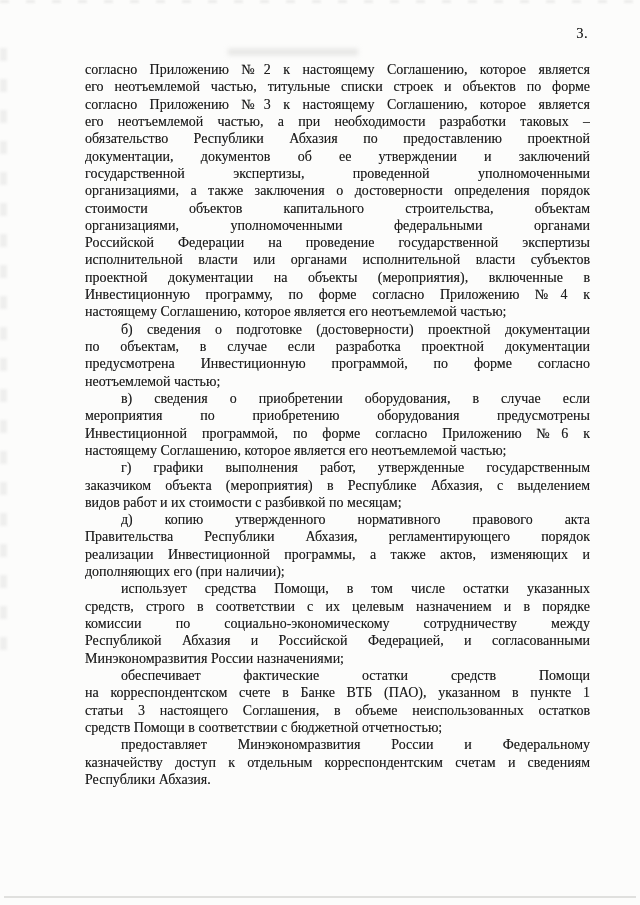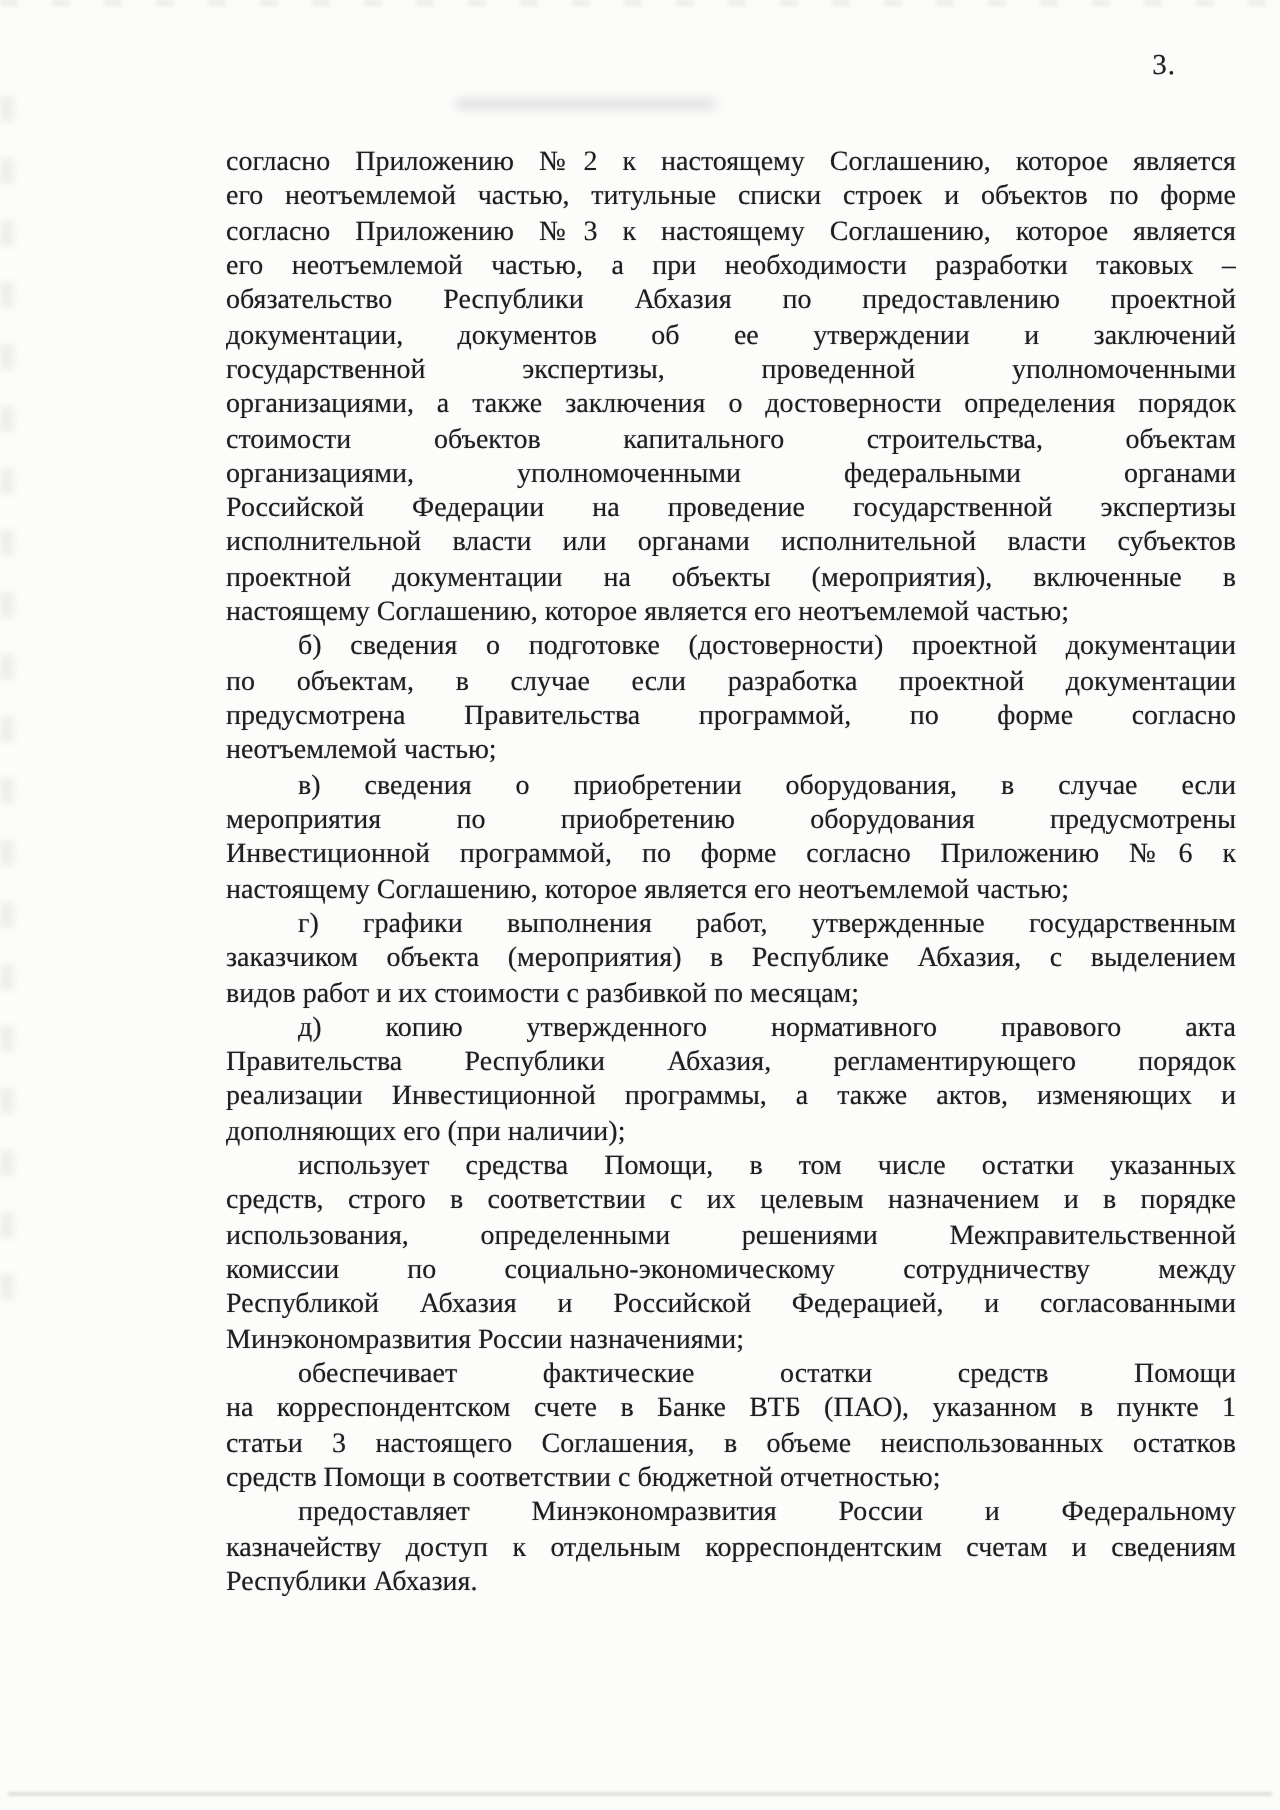--- a/index.html
+++ b/index.html
@@ -21,27 +21,26 @@
     top: 25px;
     left: 85px;
     width: 503px;
     text-align: right;
     font-size: 14.5px;
     letter-spacing: 0.5px;
     text-shadow: 0 0 0.5px rgba(40,40,40,0.55);
   }
   .text-block {
     position: absolute;
-    top: 73px;
+    top: 61px;
     left: 85px;
     width: 505px;
     font-size: 14px;
     line-height: 17.32px;
     text-shadow: 0 0 0.5px rgba(40,40,40,0.55);
-    margin-left: 28px;
   }
   .paragraph { margin: 0; padding: 0; }
   .line {
     height: 17.32px;
     overflow: hidden;
     text-align: justify;
     text-align-last: justify;
     white-space: normal;
   }
   .line.indent { padding-left: 36px; }
@@ -101,26 +100,27 @@
         <div class="line">его неотъемлемой частью, а при необходимости разработки таковых –</div>
         <div class="line">обязательство Республики Абхазия по предоставлению проектной</div>
         <div class="line">документации, документов об ее утверждении и заключений</div>
         <div class="line">государственной экспертизы, проведенной уполномоченными</div>
         <div class="line">организациями, а также заключения о достоверности определения порядок</div>
         <div class="line">стоимости объектов капитального строительства, объектам</div>
         <div class="line">организациями, уполномоченными федеральными органами</div>
         <div class="line">Российской Федерации на проведение государственной экспертизы</div>
         <div class="line">исполнительной власти или органами исполнительной власти субъектов</div>
         <div class="line">проектной документации на объекты (мероприятия), включенные в</div>
+        <div class="line">Инвестиционную программу, по форме согласно Приложению №4 к</div>
         <div class="line para-last">настоящему Соглашению, которое является его неотъемлемой частью;</div>
       </div>
       <div class="paragraph">
         <div class="line indent">б) сведения о подготовке (достоверности) проектной документации</div>
         <div class="line">по объектам, в случае если разработка проектной документации</div>
-        <div class="line">предусмотрена Правительства программой, по форме согласно</div>
+        <div class="line">предусмотрена Инвестиционную программой, по форме согласно</div>
         <div class="line para-last">неотъемлемой частью;</div>
       </div>
       <div class="paragraph">
         <div class="line indent">в) сведения о приобретении оборудования, в случае если</div>
         <div class="line">мероприятия по приобретению оборудования предусмотрены</div>
         <div class="line">Инвестиционной программой, по форме согласно Приложению №6 к</div>
         <div class="line para-last">настоящему Соглашению, которое является его неотъемлемой частью;</div>
       </div>
       <div class="paragraph">
         <div class="line indent">г) графики выполнения работ, утвержденные государственным</div>
@@ -129,21 +129,20 @@
       </div>
       <div class="paragraph">
         <div class="line indent">д) копию утвержденного нормативного правового акта</div>
         <div class="line">Правительства Республики Абхазия, регламентирующего порядок</div>
         <div class="line">реализации Инвестиционной программы, а также актов, изменяющих и</div>
         <div class="line para-last">дополняющих его (при наличии);</div>
       </div>
       <div class="paragraph">
         <div class="line indent">использует средства Помощи, в том числе остатки указанных</div>
         <div class="line">средств, строго в соответствии с их целевым назначением и в порядке</div>
-        <div class="line">использования, определенными решениями Межправительственной</div>
         <div class="line">комиссии по социально-экономическому сотрудничеству между</div>
         <div class="line">Республикой Абхазия и Российской Федерацией, и согласованными</div>
         <div class="line para-last">Минэкономразвития России назначениями;</div>
       </div>
       <div class="paragraph">
         <div class="line indent">обеспечивает фактические остатки средств Помощи</div>
         <div class="line">на корреспондентском счете в Банке ВТБ (ПАО), указанном в пункте 1</div>
         <div class="line">статьи 3 настоящего Соглашения, в объеме неиспользованных остатков</div>
         <div class="line para-last">средств Помощи в соответствии с бюджетной отчетностью;</div>
       </div>

